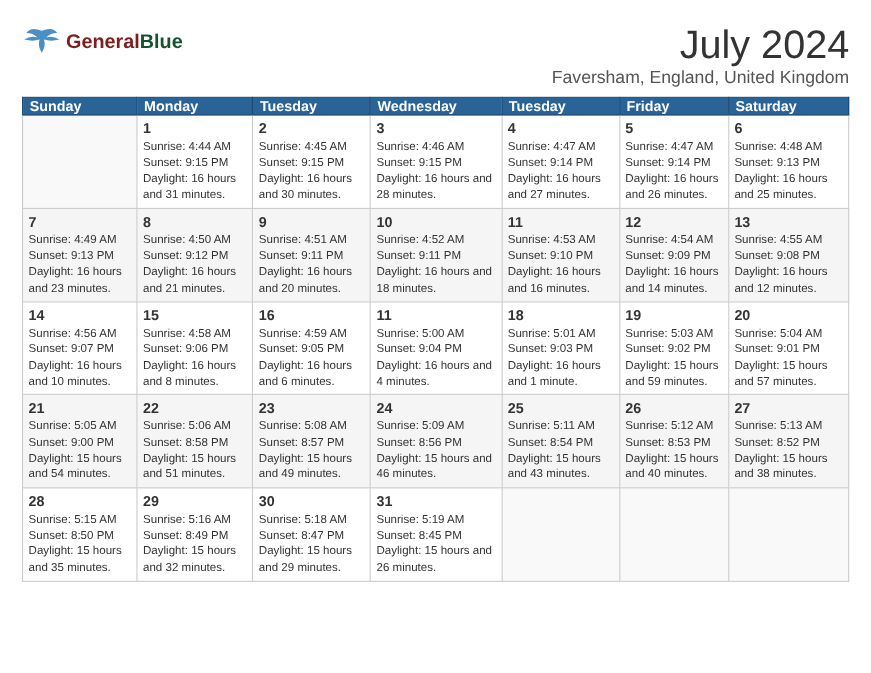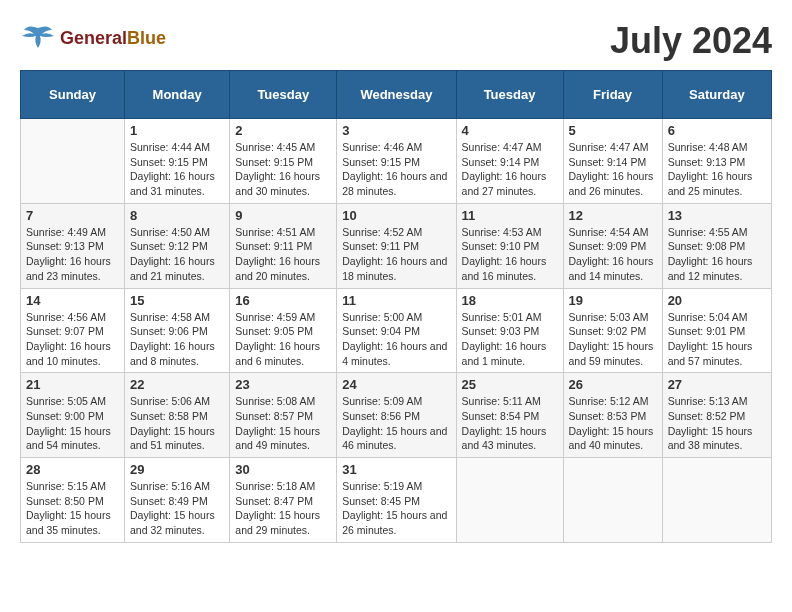--- a/index.html
+++ b/index.html
@@ -19,37 +19,37 @@
     .logo {
       display: flex;
       flex-direction: column;
       align-items: flex-start;
     }
     .title-block {
       text-align: right;
     }
     .month-year {
       font-size: 36px;
-      font-weight: bold;
+      font-weight: normal;
       color: #333;
     }
     .location {
       font-size: 16px;
       color: #555;
     }
     table {
       width: 100%;
       border-collapse: collapse;
       font-size: 11px;
     }
     thead tr th {
       background-color: #2a6496;
       color: #fff;
-      text-align: center;
-      padding: 16px 6px;
+      text-align: left;
+      padding: 0 6px;
       font-size: 13px;
       font-weight: bold;
       border: 1px solid #1a4a76;
     }
     tbody tr td {
       border: 1px solid #ccc;
       vertical-align: top;
       padding: 4px 5px;
       min-height: 80px;
       background: #fff;
@@ -81,27 +81,28 @@
     <div style="display:flex;align-items:center;gap:4px;">
       <div style="position:relative;width:36px;height:36px;">
         <svg width="36" height="36" viewBox="0 0 36 36">
           <rect x="0" y="0" width="36" height="36" fill="none"></rect>
 
           <path d="M18 8 Q28 4 32 10 Q26 10 22 14 Q28 12 34 16 Q26 18 20 16 Q22 22 18 28 Q14 22 16 16 Q10 18 2 16 Q8 12 14 14 Q10 10 4 10 Q8 4 18 8Z" fill="#4a90c4"></path>
         </svg>
       </div>
       <div>
         <div style="font-size:18px;font-weight:bold;color:#1a3a5c;line-height:1;">
-          <span style="color:#7f1d1d;">General</span><span style="color:#a16207;">Blue</span>
+          <span style="color:#7f1d1d;">General</span><span style="color:#14532d;">Blue</span>
         </div>
       </div>
     </div>
   </div>
   <div class="title-block">
     <div class="month-year">July 2024</div>
+    <div class="location">Faversham, England, United Kingdom</div>
   </div>
 </div>
 
 <table>
   <thead>
     <tr>
     <th>Sunday</th>
         <th>Monday</th>
         <th>Tuesday</th>
         <th>Wednesday</th>

